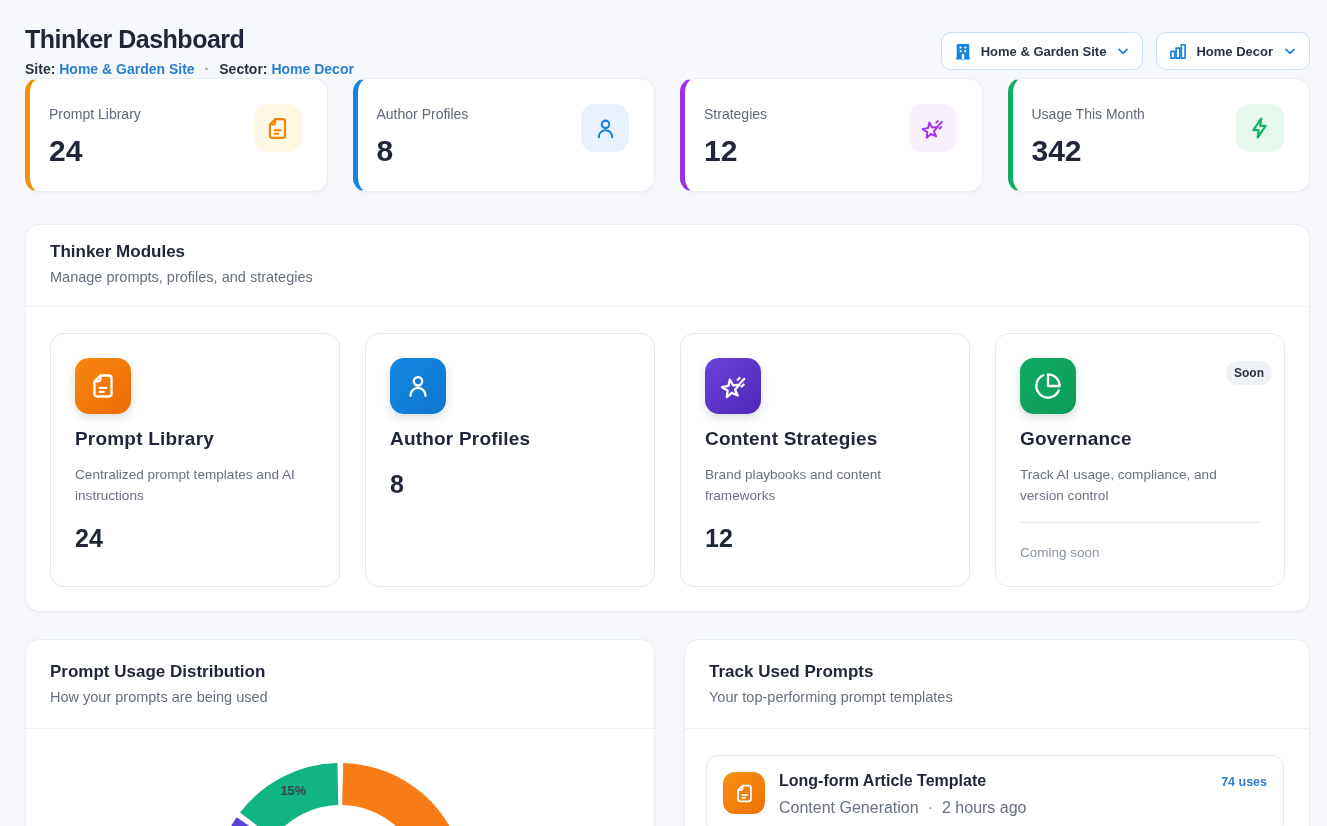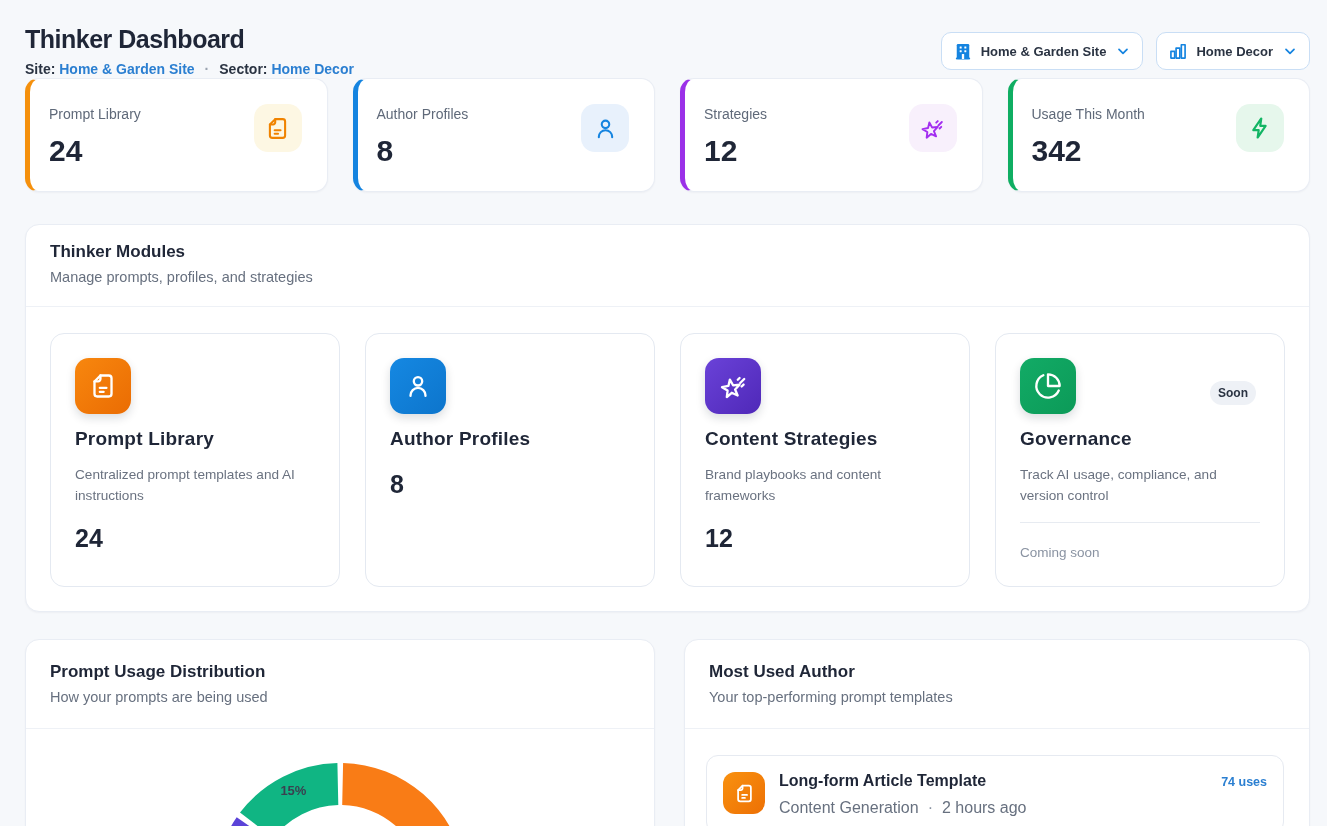--- a/index.html
+++ b/index.html
@@ -26,21 +26,21 @@
 .sec-h { padding:16px 24px 19px; border-bottom:1px solid #eef1f6; }
 .bcard .sec-h { padding:21px 24px 21px; }
 .sec-h .t { font-size:17px; line-height:22px; font-weight:bold; color:#1f2637; }
 .sec-h .d { font-size:14.5px; line-height:19px; color:#67707f; margin-top:5px; }
 .mods { display:grid; grid-template-columns:repeat(4,1fr); gap:25px; padding:26px 24px 24px; }
 .mod { position:relative; height:254px; border:1px solid #e4e9f1; border-radius:14px; padding:24px; background:#fff; }
 .mod .sq { width:56px; height:56px; border-radius:14px; display:flex; align-items:center; justify-content:center; box-shadow:0 4px 10px rgba(16,24,40,.15); }
 .mod .tt { font-size:19px; line-height:26px; font-weight:bold; color:#1f2637; margin-top:12px; letter-spacing:0.2px; }
 .mod .dd { font-size:13.6px; color:#6a7280; line-height:20.5px; margin-top:13px; }
 .mod .nn { font-size:25px; line-height:30px; font-weight:bold; color:#1f2637; margin-top:17px; }
-.soon { position:absolute; top:27px; right:28px; background:#eef1f6; color:#2a3342; font-size:12px; font-weight:bold; border-radius:999px; padding:5px 8px;margin-top:20px; }
+.soon { position:absolute; top:27px; right:12px; background:#eef1f6; color:#2a3342; font-size:12px; font-weight:bold; border-radius:999px; padding:5px 8px; }
 .mod hr { border:none; border-top:1px solid #e7ebf1; margin:16px 0 0; }
 .cs { font-size:13.5px; color:#8a93a2; margin-top:22px; }
 
 .bottom { display:grid; grid-template-columns:1fr 1fr; gap:29px; margin-top:27px; }
 .bcard { background:#fff; border:1px solid #e9edf4; border-radius:14px; height:420px; box-shadow:0 1px 2px rgba(16,24,40,.04); }
 .chartbox { padding-top:10px; }
 .pitem { margin:26px 25px 0 21px; border:1px solid #e6eaf1; border-radius:12px; padding:16px 16px; display:flex; align-items:flex-start; gap:14px; }
 .pitem .pic { width:42px; height:42px; border-radius:12px; background:linear-gradient(135deg,#f9910f,#ed7004); display:flex; align-items:center; justify-content:center; flex:0 0 auto; }
 .pitem .pt { font-size:16px; font-weight:bold; color:#1f2637; }
 .pitem .pm { font-size:16px; color:#67707f; margin-top:9px; }
@@ -203,21 +203,21 @@
           <path d="M317.1 24.0A126 126 0 0 1 355.9 268.9L342.0 229.3A84 84 0 0 0 316.2 66.0Z" fill="#f97c16"></path>
           <path d="M350.5 270.7A126 126 0 0 1 242.5 253.6L266.4 219.1A84 84 0 0 0 338.4 230.5Z" fill="#1584e0"></path>
           <path d="M237.9 250.2A126 126 0 0 1 210.7 78.3L245.2 102.2A84 84 0 0 0 263.3 216.8Z" fill="#5b43d8"></path>
           <path d="M214.0 73.6A126 126 0 0 1 311.4 24.0L312.3 66.0A84 84 0 0 0 247.4 99.1Z" fill="#10b583"></path>
           <text x="267.4" y="55.7" text-anchor="middle" font-family="Liberation Sans, sans-serif" font-size="13" font-weight="bold" fill="#3a4150">15%</text>
         </svg>
       </div>
     </div>
     <div class="bcard">
       <div class="sec-h">
-        <div class="t">Most Used Author</div>
+        <div class="t">Track Used Prompts</div>
         <div class="d">Your top-performing prompt templates</div>
       </div>
       <div class="pitem">
         <div class="pic">
           <svg width="21" height="21" viewBox="0 0 24 24" fill="none" stroke="#fff" stroke-width="2" stroke-linecap="round" stroke-linejoin="round">
               <path d="M9.8 3H17a2.3 2.3 0 0 1 2.3 2.3v13.4A2.3 2.3 0 0 1 17 21H7a2.3 2.3 0 0 1-2.3-2.3V8.1z"></path>
               <path d="M9.8 3v3.1a2 2 0 0 1-2 2H4.7"></path>
               <path d="M9.3 13.6h5.6"></path>
               <path d="M9.3 17h3.2"></path>
             </svg>

